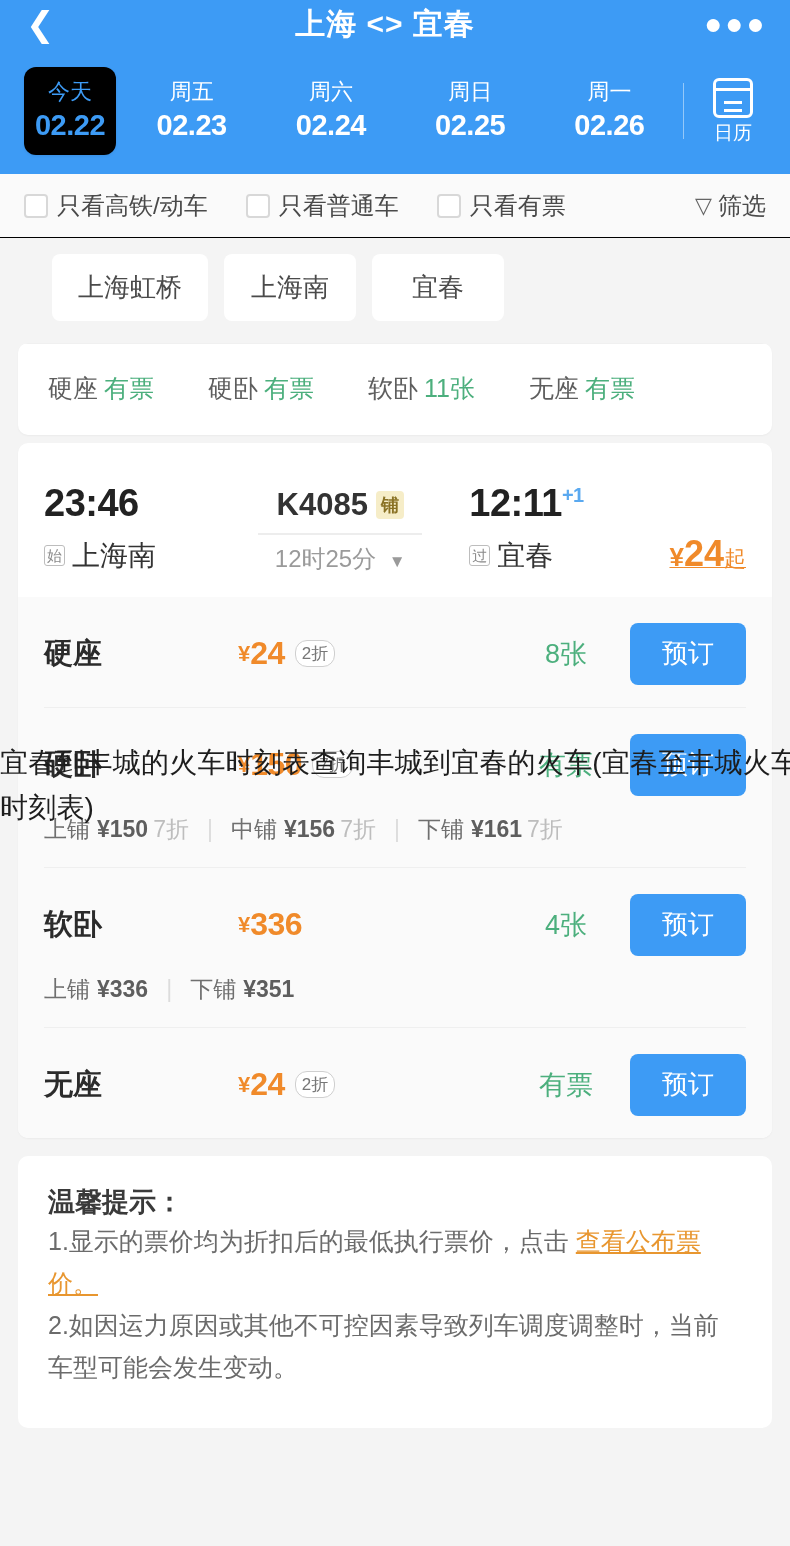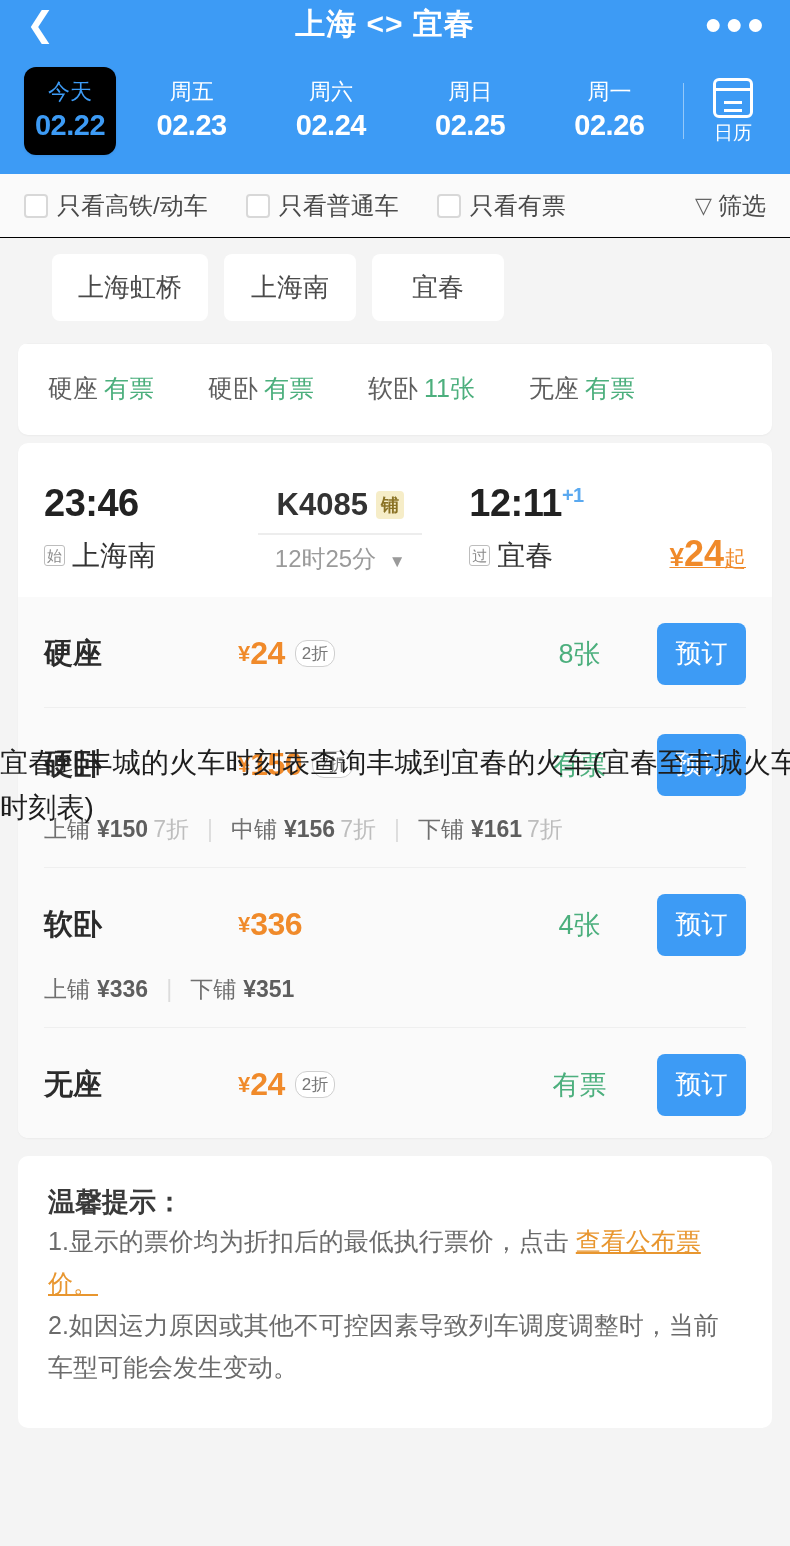--- a/index.html
+++ b/index.html
@@ -283,21 +283,21 @@
     background:#fff;
   }
   .seat-count {
     flex:1;
     font-size:27px;
     color:#4caf7d;
     text-align:center;
     padding-left:32px;
   }
   .book-btn {
-    width:89px;
+    width:116px;
     height:62px;
     background:#3d9bf5;
     color:#ffffff;
     font-size:26px;
     border-radius:8px;
     display:flex;
     align-items:center;
     justify-content:center;
     flex:none;
   }

